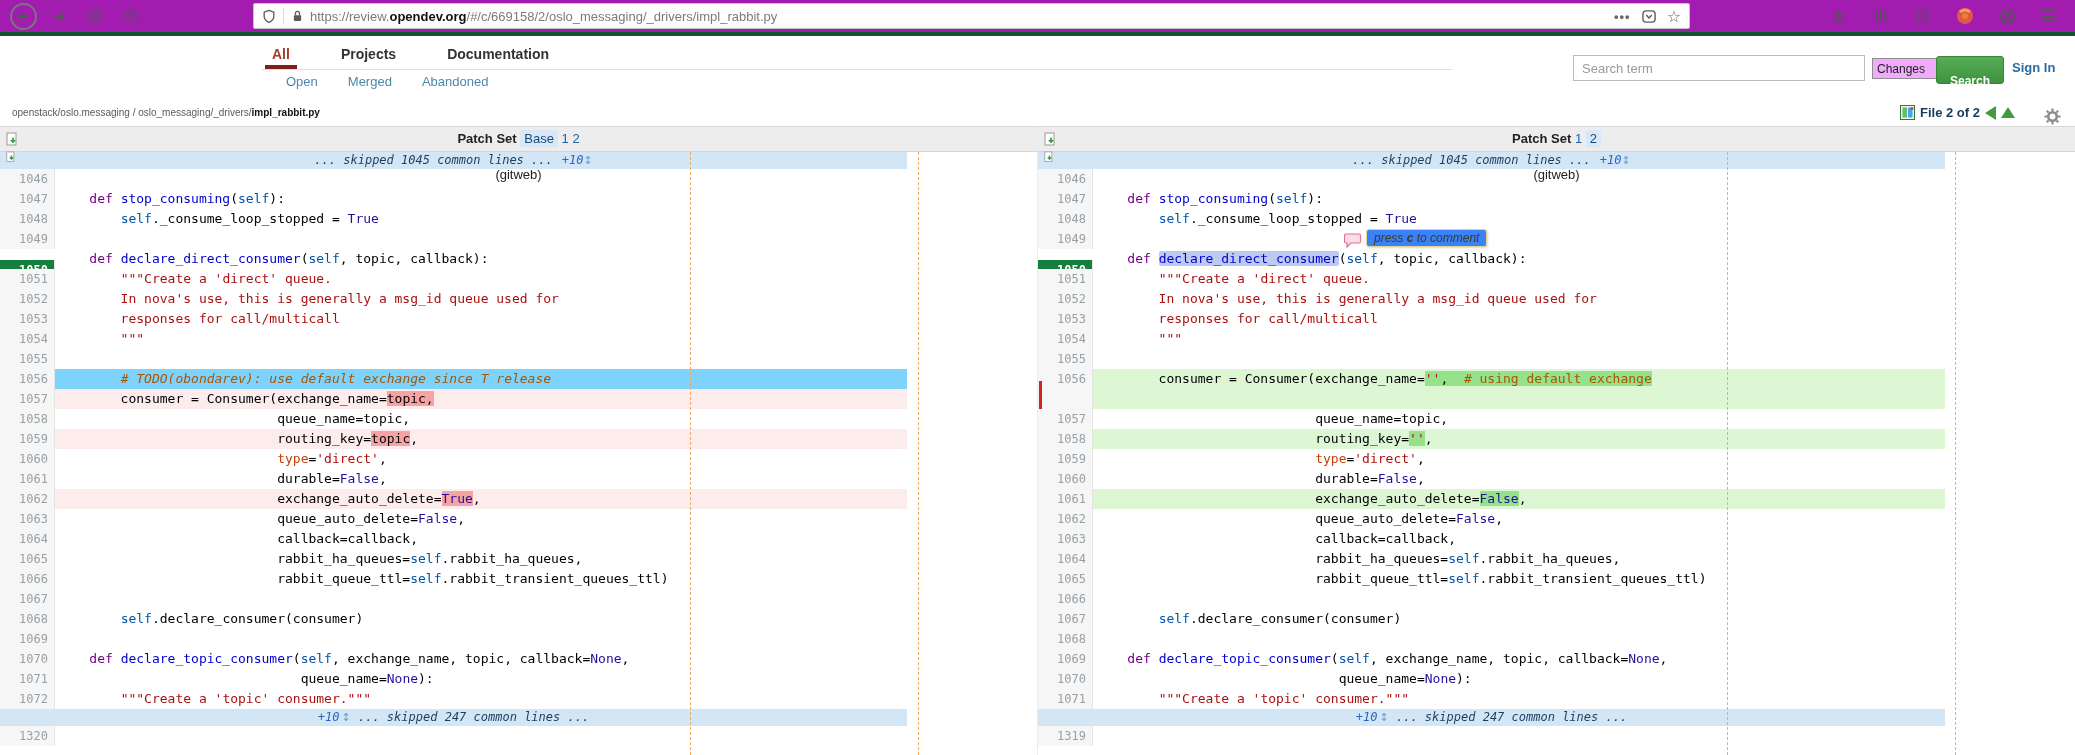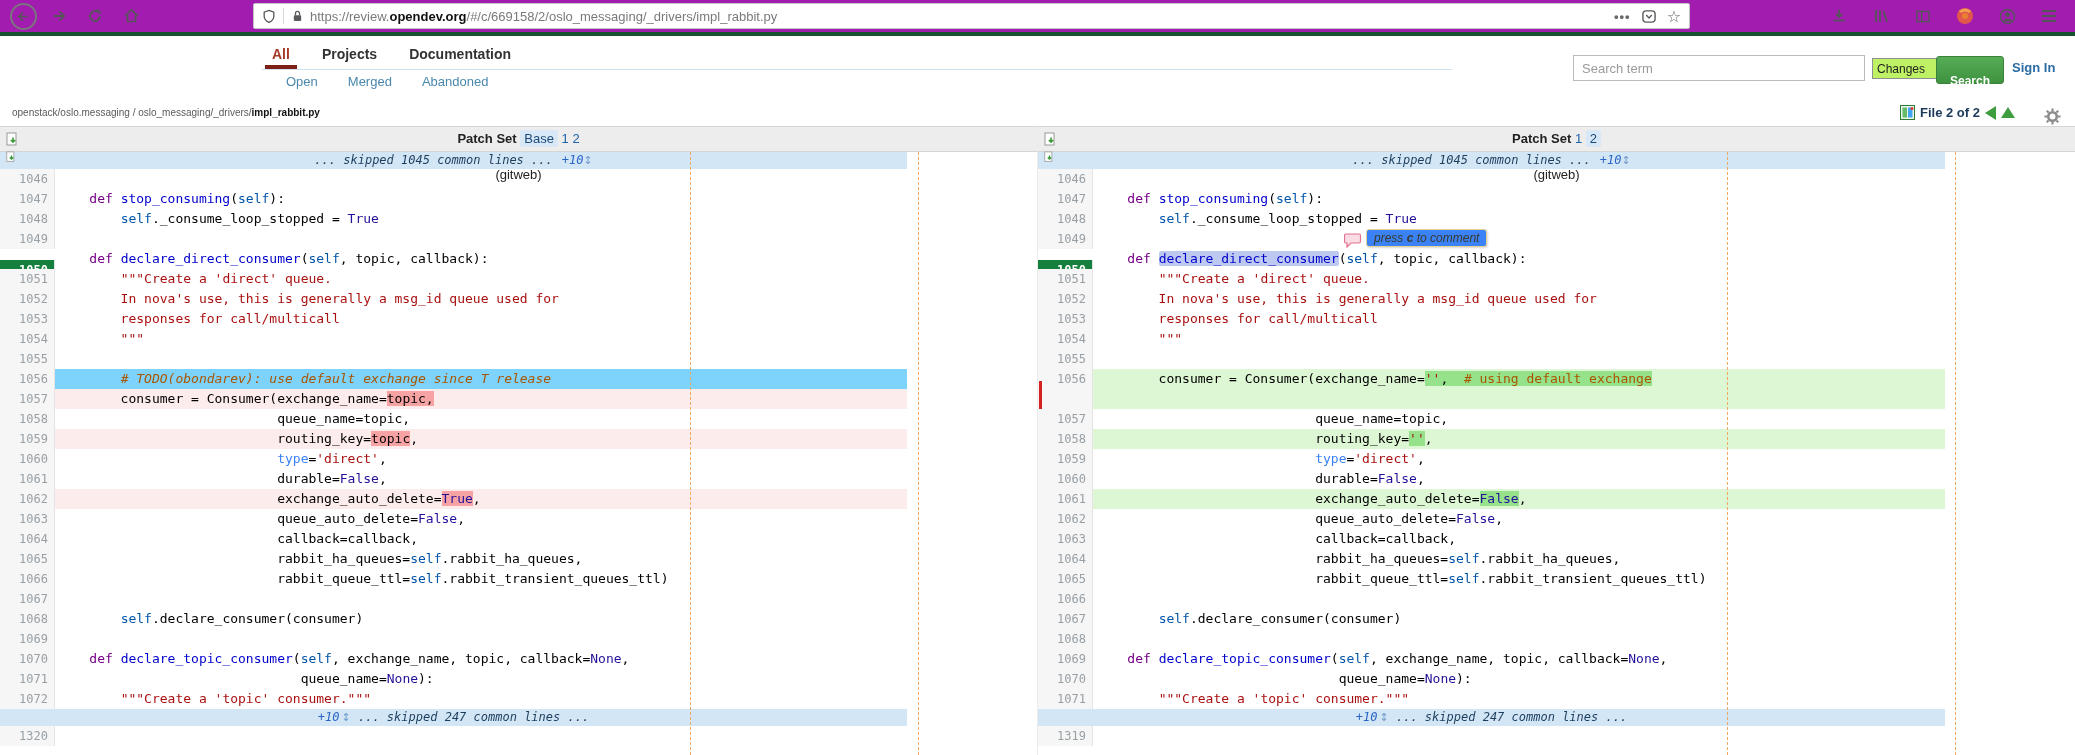--- a/index.html
+++ b/index.html
@@ -28,32 +28,32 @@
 
   
   .siteheader { position:relative; height:68px; background:#fff; }
   .logo { position:absolute; left:14px; top:8px; display:flex; align-items:center; }
   .logo-mark { width:50px; height:50px; border-radius:50%; background:#df2d63; color:#fff;
                display:flex; align-items:center; justify-content:center;
                font-weight:700; font-style:italic; font-size:21px; letter-spacing:-1px; }
   .logo-text { font-size:31px; margin-left:6px; letter-spacing:-0.5px; }
   .logo-text .b { color:#3f3f3f; font-weight:700; }
   .logo-text .l { color:#a9a9a9; font-weight:400; }
-  .tabs { position:absolute; left:272px; top:10px; display:flex; gap:32px; font-size:14px; font-weight:700; color:#333; }
+  .tabs { position:absolute; left:272px; top:10px; display:flex; gap:51px; font-size:14px; font-weight:700; color:#333; }
   .tab { position:relative; cursor:pointer; }
   .tab.active { color:#a63a28; }
   .tab.active::after { content:""; position:absolute; left:-7px; right:-7px; bottom:-7px; height:4px; background:#7e2017; }
   .tabline { position:absolute; left:262px; top:33px; width:1190px; height:1px; background:#cfe2f0; }
   .subtabs { position:absolute; left:286px; top:38px; display:flex; gap:30px; font-size:13px; color:#4a88ad; }
   .search-input { position:absolute; left:1573px; top:19px; width:292px; height:26px;
                   border:1px solid #bbb; border-radius:0; padding:0 8px; font-size:13px; color:#333;
                   font-family:"Liberation Sans",sans-serif; }
   .search-input::placeholder { color:#9a9a9a; }
   .scope { position:absolute; left:1872px; top:22px; height:21px; display:flex; align-items:center;
-           border:1px solid #8f8f8f; background:#bef264; font-size:12px; color:#222;gap:28px; }
+           border:1px solid #8f8f8f; background:#f0abfc; font-size:12px; color:#222;gap:28px; }
   .scope .lbl { padding:0 4px; }
   .scope .arw { width:14px; height:100%; background:#e8e8e8; border-left:1px solid #aaa;
                 display:flex; align-items:center; justify-content:center; font-size:7px; color:#444;
                 font-family:"DejaVu Sans",sans-serif; }
   .search-btn { position:absolute; left:1936px; top:20px; height:24px; padding:13px 13px;
                 background:linear-gradient(#56ad56,#3f923f); border:1px solid #38823a; border-radius:3px;
                 color:#fff; font-weight:700; font-size:12px; line-height:22px; cursor:pointer; }
   .signin { position:absolute; left:2012px; top:24px; font-size:13px; font-weight:700; color:#2b6ca3; cursor:pointer; }
 
   
@@ -99,21 +99,21 @@
   .bg-delw .codeline { background:#fdecec; }
   .bg-ins  .codeline { background:#ddf6d3; }
   .mark-del { background:#f7a3a3; }
   .mark-ins { background:#96e28a; }
   .selword  { background:#bdc9f0; border-radius:2px; }
 
   .kw   { color:#770088; }
   .atom { color:#221199; }
   .fn   { color:#0000cc; }
   .v2   { color:#0055aa; }
-  .bi   { color:#3b82f6; }
+  .bi   { color:#c2410c; }
   .str  { color:#aa1111; }
   .com  { color:#aa5500; }
 
   .mline { position:absolute; top:26px; bottom:0; width:0; border-left:1px dashed #f2a95f;
            z-index:3; pointer-events:none; }
   .caret { position:absolute; left:1039px; top:255px; width:3px; height:28px; background:#d42222; z-index:4; }
 
   .bubble { position:absolute; left:1344px; top:106px; z-index:5; }
   .tooltip { position:absolute; left:1366px; top:103px; z-index:5; background:#3b82f6;
              border:1px solid #e3d292; border-radius:3px; padding:1px 7px;

